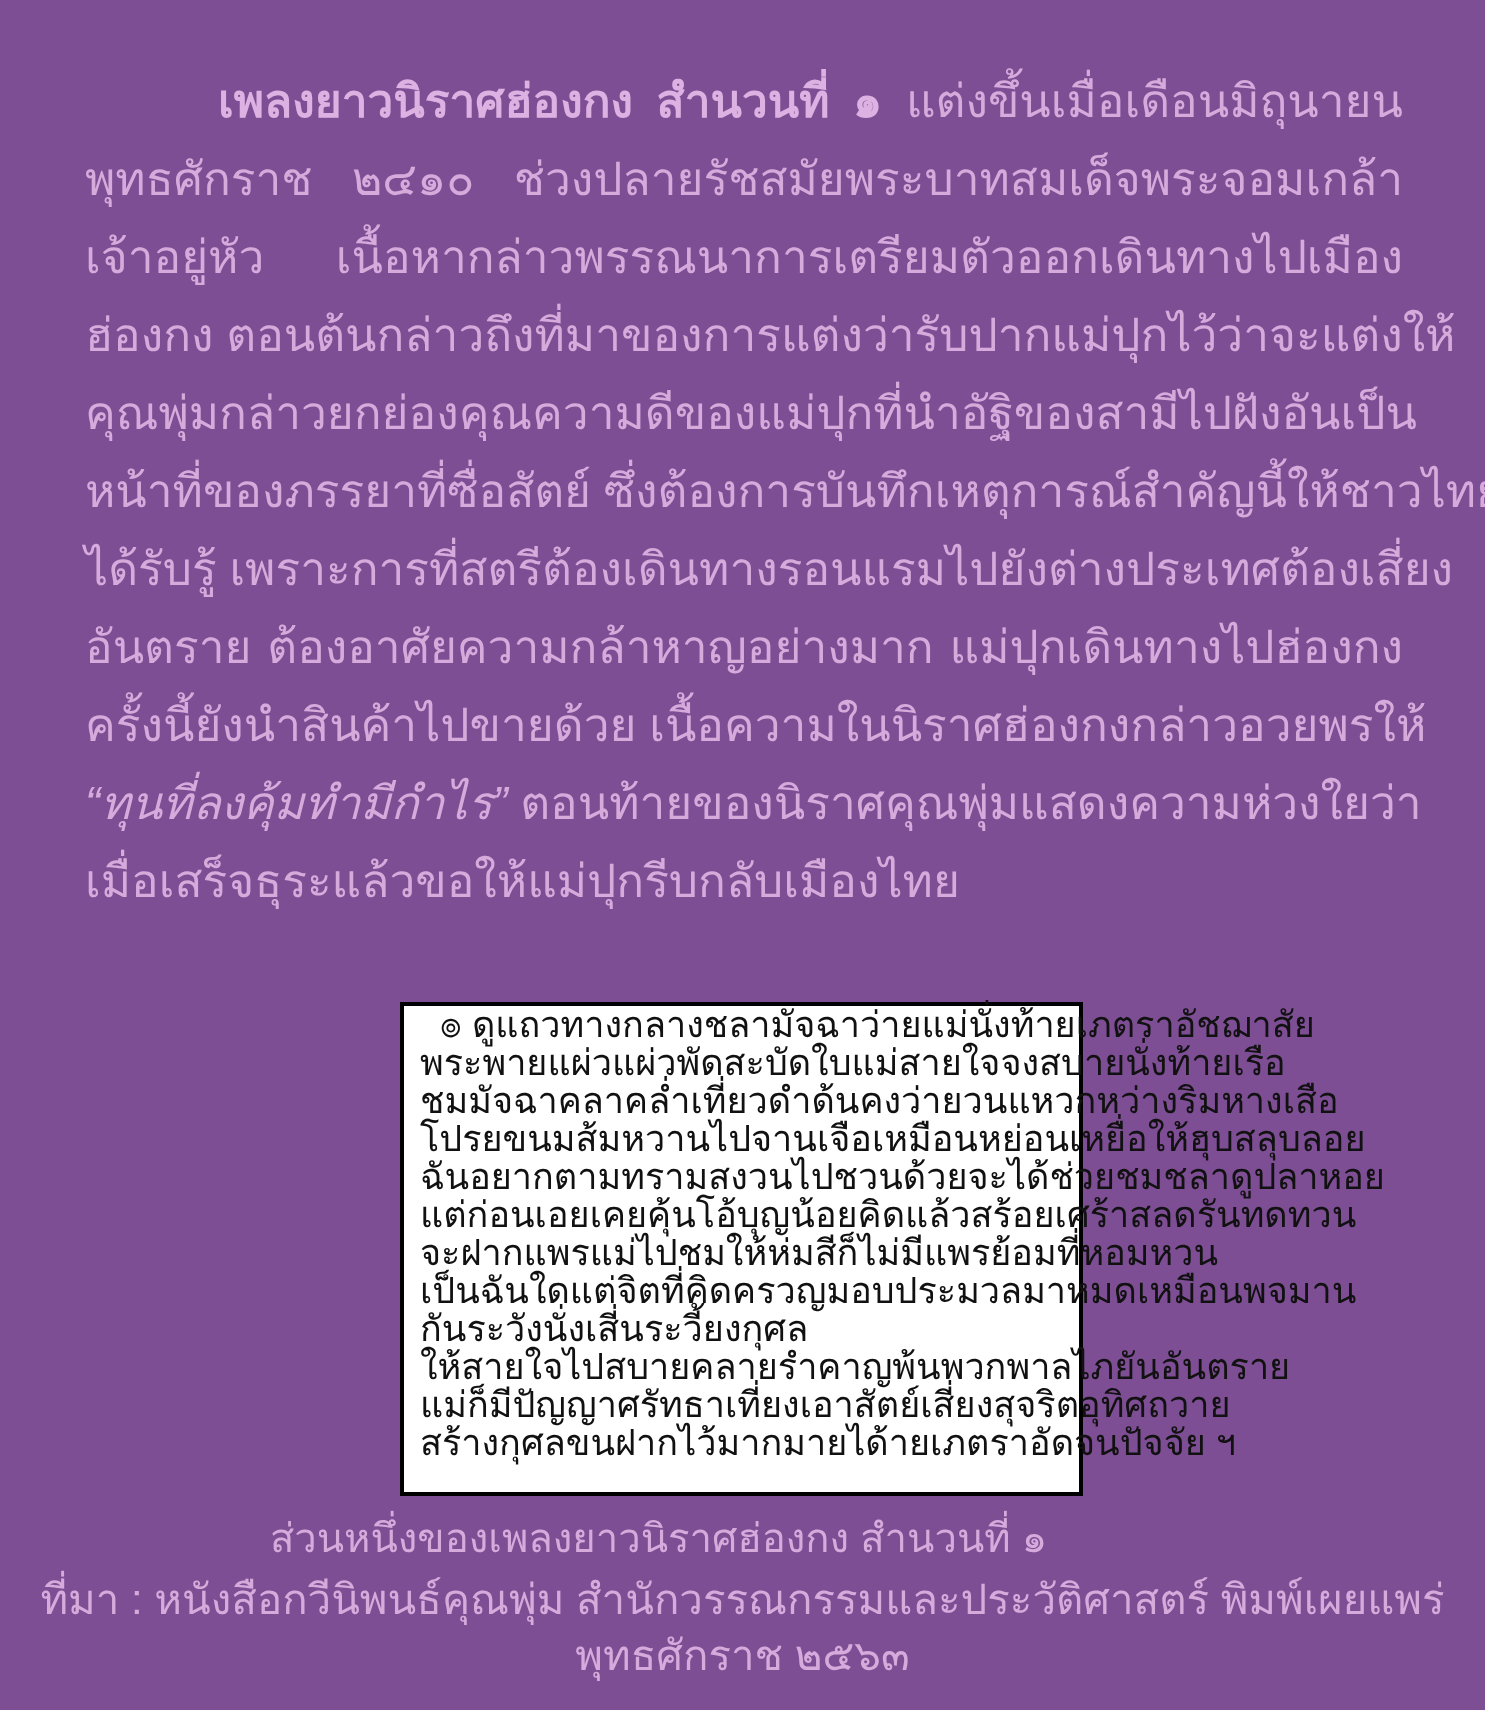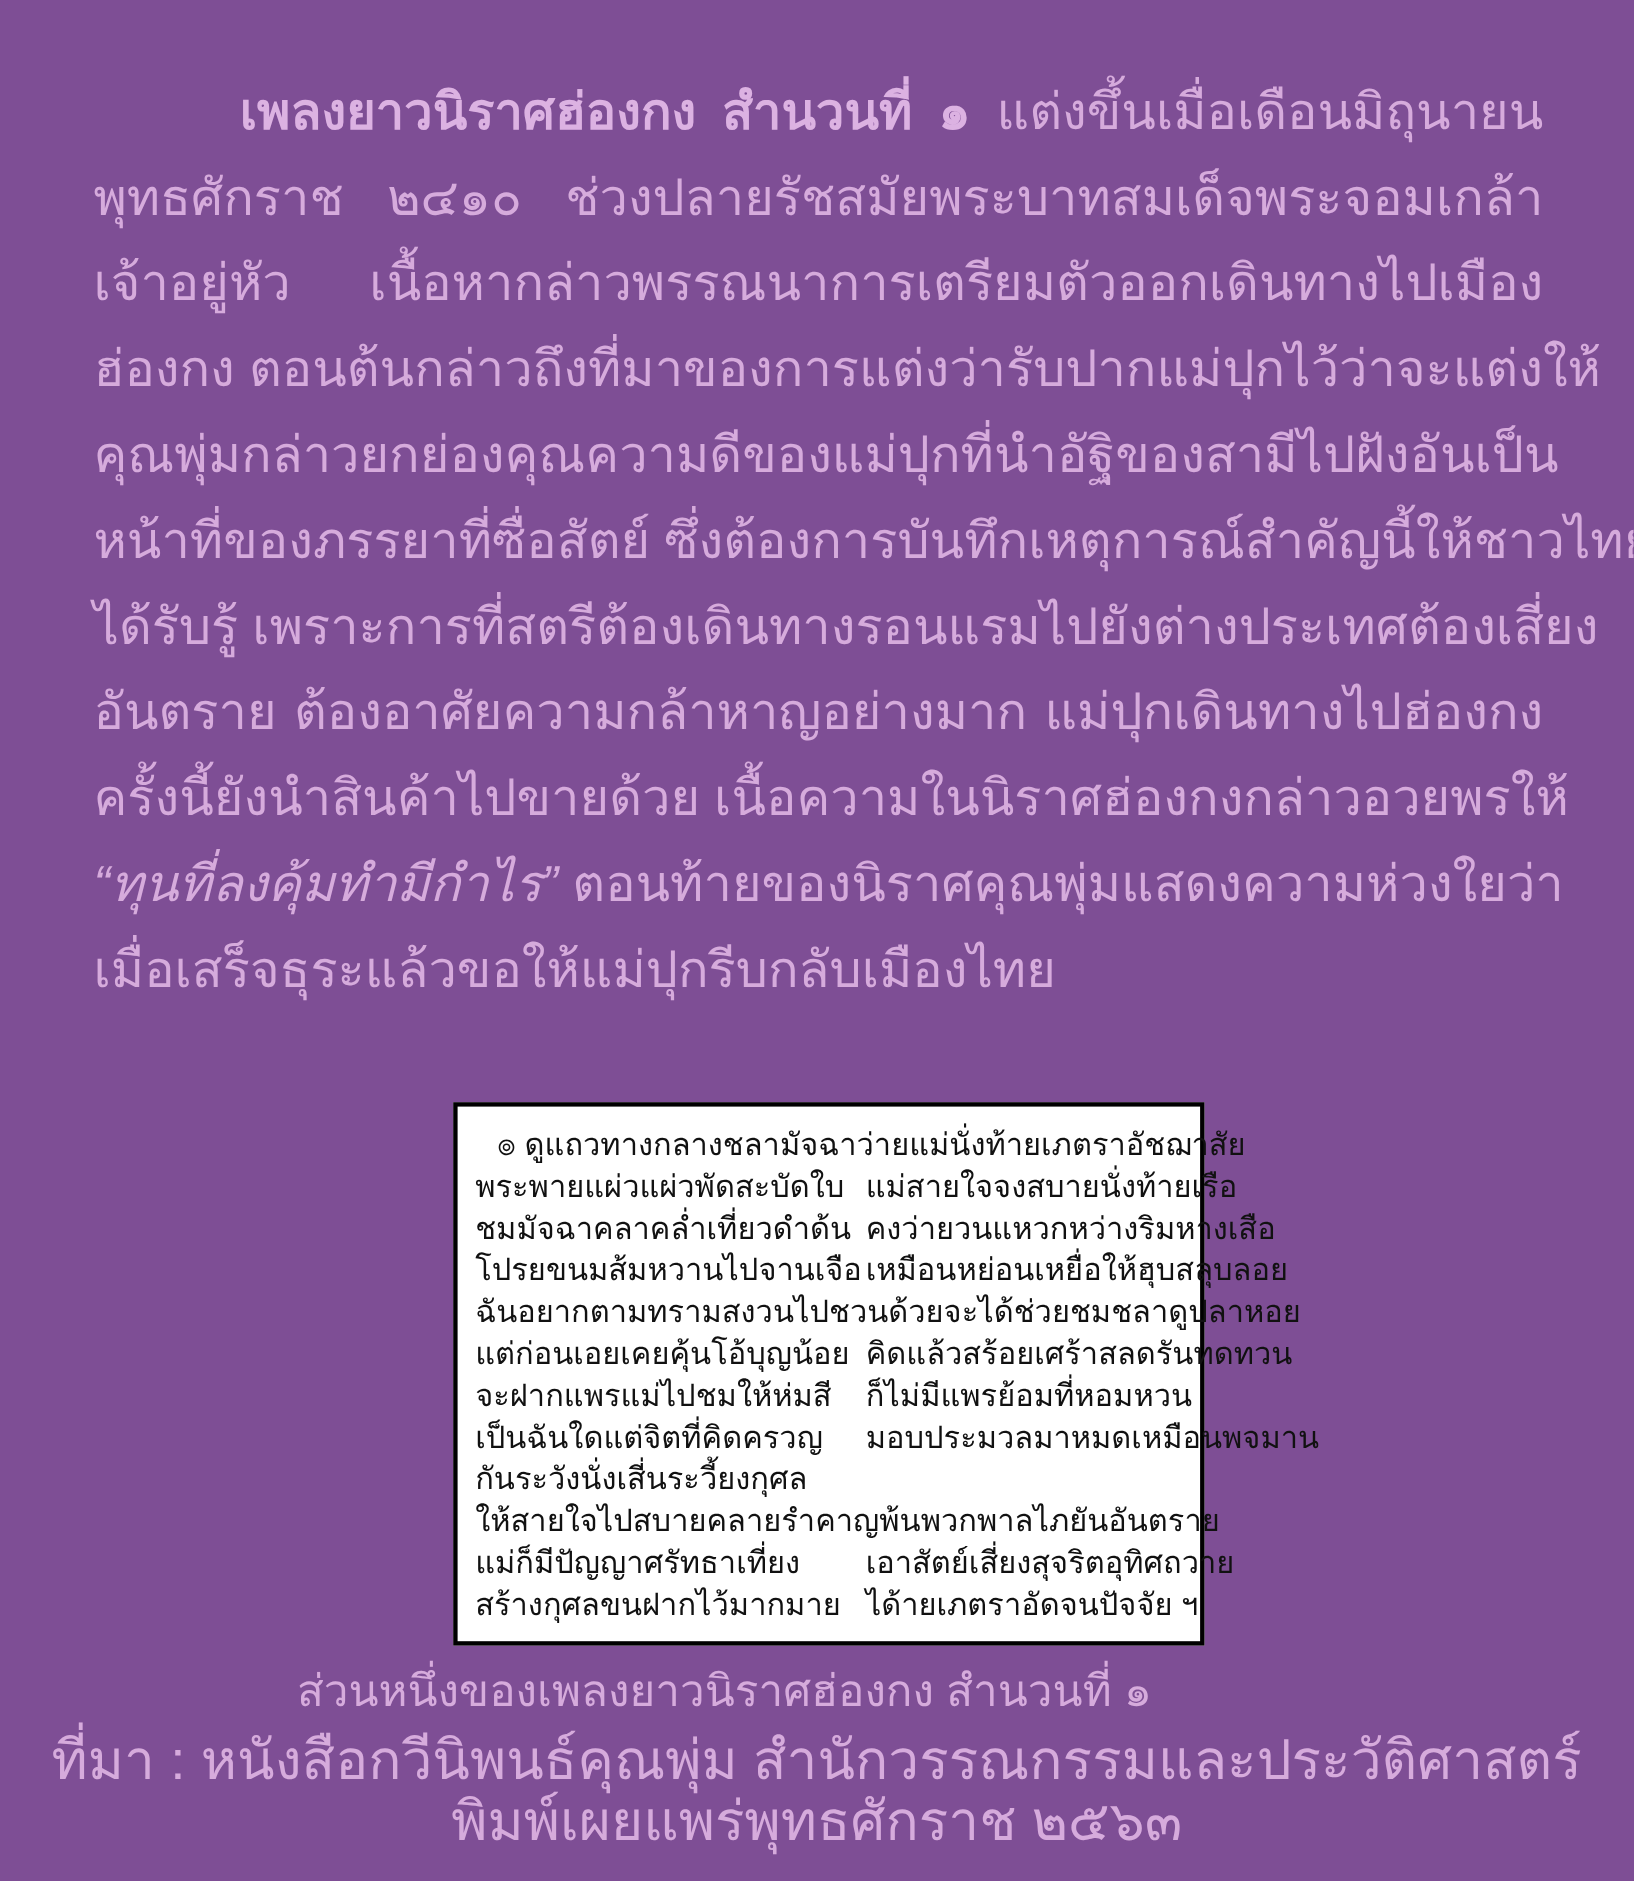--- a/index.html
+++ b/index.html
@@ -36,45 +36,43 @@
   .intro .italic { font-style: italic; }
 
   
   .poem-box {
     position: absolute;
     left: 400px; top: 1002px;
     width: 683px; height: 494px;
     background: #ffffff;
     border: 4px solid #000000;
     box-sizing: border-box;
-    padding-top: 16px;
     color: #111111;
-    font-size: 28px;
-    margin-left: 12px;
+    font-size: 36px;
   }
   .prow { display: flex; height: 38px; line-height: 38px; }
   .pl { flex: 0 0 371px; padding-left: 16px; box-sizing: border-box; white-space: nowrap; }
   .pr { flex: 1; white-space: nowrap; }
   .prow.first .pl { padding-left: 36px; }
 
   
   .caption1 {
     position: absolute;
     left: 0; top: 1512px; width: 1317px;
     text-align: center;
     color: #d6abdc;
     font-size: 40px;
     line-height: 52px;
   }
   .caption2 {
     position: absolute;
     left: 0; top: 1572px; width: 1485px;
     text-align: center;
     color: #d6abdc;
-    font-size: 50px;
+    font-size: 42px;
     line-height: 56px;
   }
 </style>
 </head>
 <body>
 
 <div class="page">
 
   <div class="intro">
     <div class="line indent"><span class="bold">เพลงยาวนิราศฮ่องกง สำนวนที่ ๑</span><span> แต่งขึ้นเมื่อเดือนมิถุนายน</span></div>

